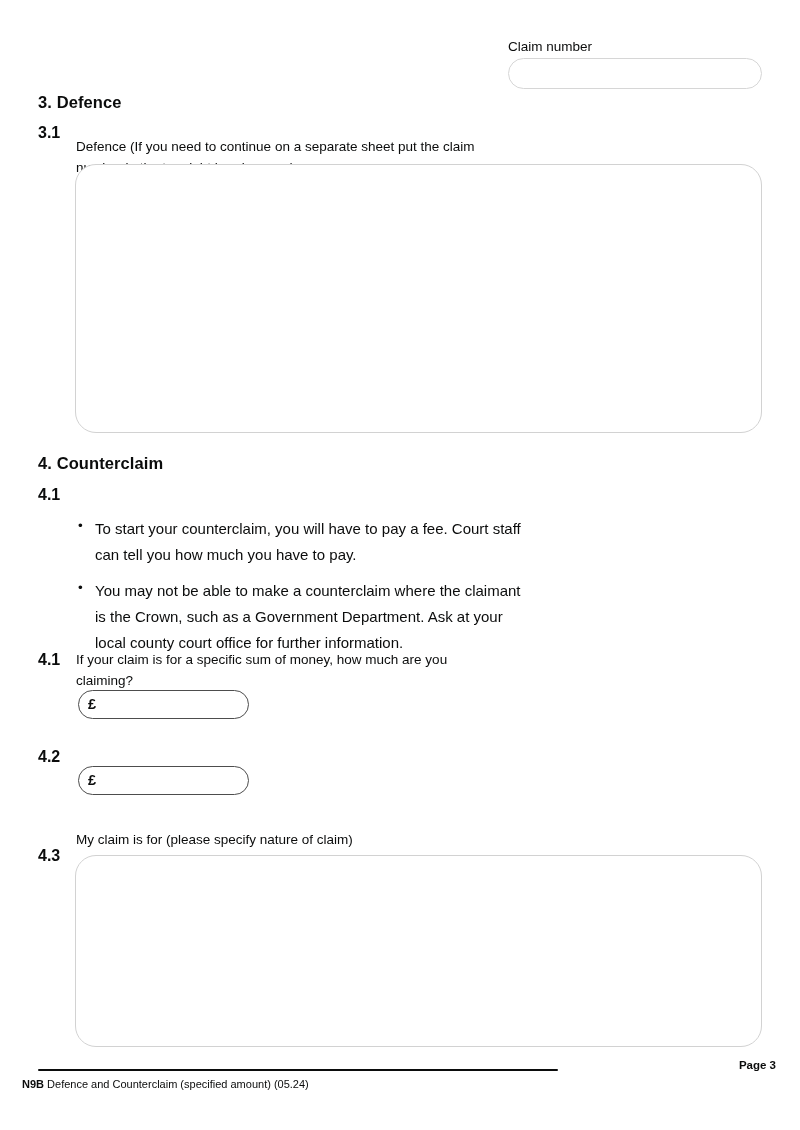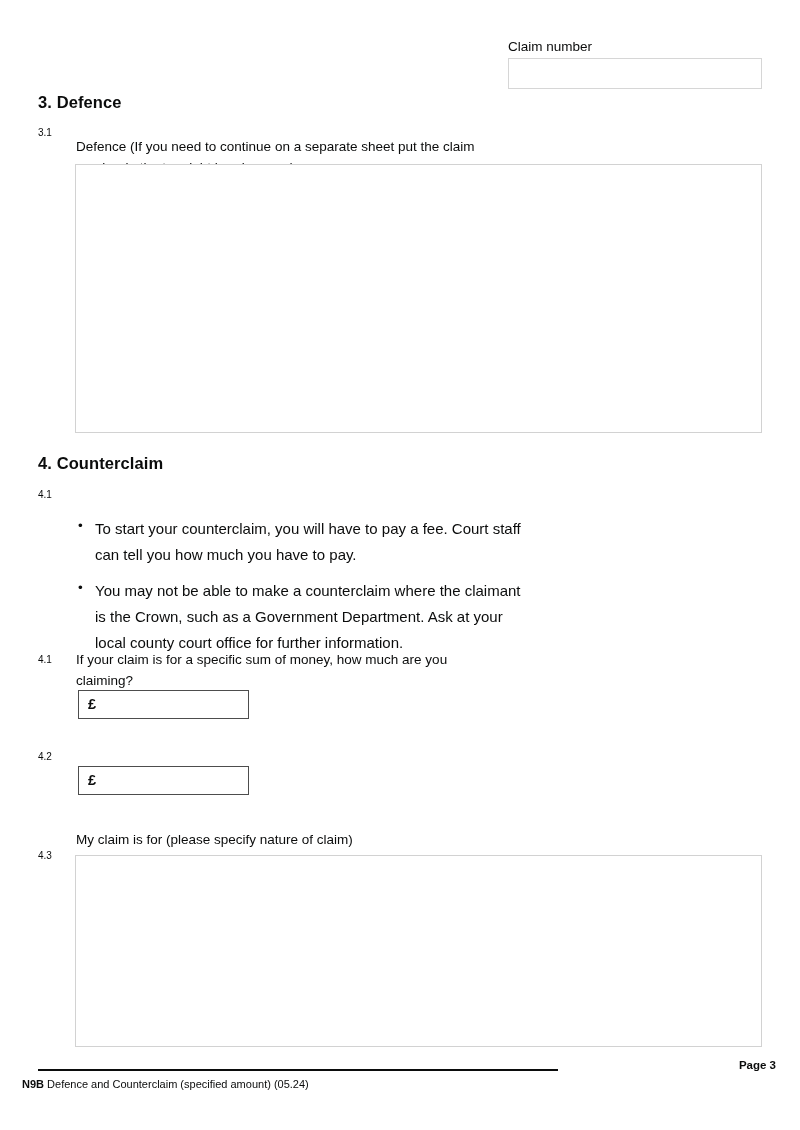--- a/index.html
+++ b/index.html
@@ -1,15 +1,15 @@
 <!DOCTYPE html>
 <html><head>
 <meta charset="utf-8">
 <style>
-  * { margin: 0; padding: 0; box-sizing: border-box; }
+  * { margin: 0; padding: 0; box-sizing: border-box; border-radius: 21px; }
   html, body { background: #ffffff; }
   body {
     font-family: "Liberation Sans", "DejaVu Sans", sans-serif;
     color: #0b0c0c;
     -webkit-font-smoothing: antialiased;
   }
   .page {
     position: relative;
     width: 800px;
     height: 1130px;
@@ -20,22 +20,22 @@
 
   .label-sm { font-size: 13.5px; line-height: 20px; }
   .heading {
     font-size: 16.5px;
     font-weight: bold;
     letter-spacing: 0.1px;
   }
   .item-num {
     position: absolute;
     left: 38px;
-    font-size: 10px;
-    font-weight: normal;
+    font-size: 16px;
+    font-weight: bold;
     line-height: 20.5px;
   }
   .item-text {
     position: absolute;
     left: 76px;
     font-size: 13.5px;
     line-height: 20.5px;
     white-space: pre-line;
   }
 

